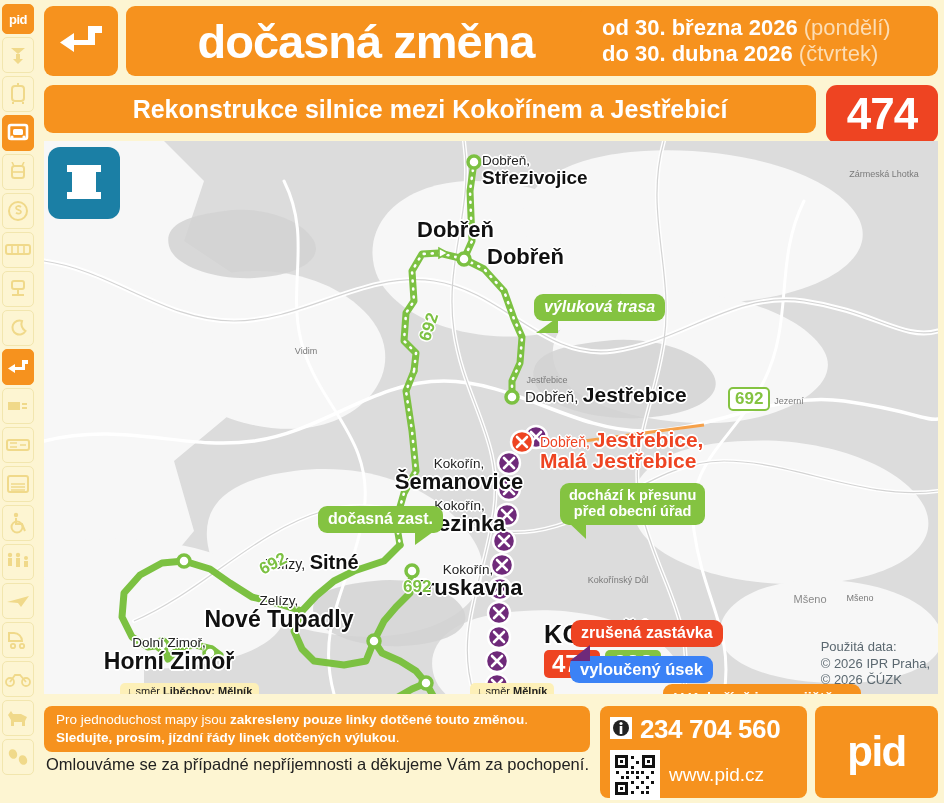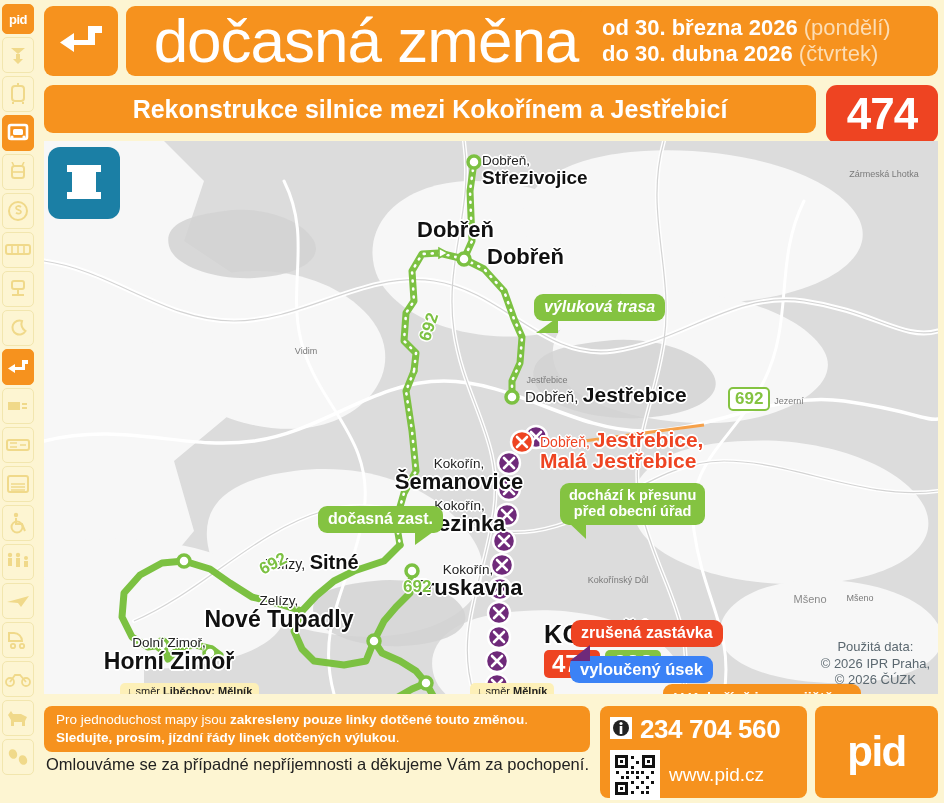--- a/index.html
+++ b/index.html
@@ -32,21 +32,21 @@
   .hdr-row1 { position: absolute; left: 44px; top: 6px; height: 70px; display: flex; gap: 8px; }
   .hdr-icon-box {
     width: 74px; height: 70px; background: #f6921e; border-radius: 9px;
     display: flex; align-items: center; justify-content: center;
   }
   .hdr-title-box {
     width: 480px; height: 70px; background: #f6921e; border-radius: 9px;
     display: flex; align-items: center; justify-content: center;
   }
   .hdr-title-box span {
-    color: #fff; font-size: 62px; font-weight: normal; letter-spacing: -1px;
+    color: #fff; font-size: 47px; font-weight: bold; letter-spacing: -1px;
     line-height: 1; white-space: nowrap;
   }
   .hdr-date-box {
     position: absolute; left: 580px; top: 6px;
     width: 358px; height: 70px; background: #f6921e; border-radius: 9px;
     display: flex; flex-direction: column; align-items: flex-start; justify-content: center;
     padding-left: 22px; gap: 1px;
   }
   .hdr-date-box .dline { color: #fff; font-size: 22px; font-weight: bold; white-space: nowrap; line-height: 1.12; }
   .hdr-date-box .dline em { font-style: normal; font-weight: normal; color: #fcddb4; }
@@ -139,21 +139,21 @@
 
   .co-navaz { left: 619px; top: 543px; font-size: 14.5px; text-align: center; padding: 6px 11px 7px; }
 
   .smer-tag {
     position: absolute; z-index: 33; background: #fdf0b8; color: #222;
     font-size: 11px; border-radius: 5px; padding: 2px 7px 3px; white-space: nowrap;
   }
   .smer-tag b { font-weight: bold; }
 
   .attrib {
-    position: absolute; z-index: 33; right: 8px; bottom: 6px; text-align: center;
+    position: absolute; z-index: 33; right: 8px; bottom: 6px; text-align: left;
     font-size: 13px; color: #5b6870; line-height: 1.25;
   }
 
   
   .foot-note {
     position: absolute; left: 44px; top: 706px; width: 546px; height: 46px;
     background: #f6921e; border-radius: 8px; padding: 4px 12px;
     display: flex; flex-direction: column; justify-content: center;
   }
   .foot-note .fl { color: #fff; font-size: 13.5px; line-height: 1.35; white-space: nowrap; }

